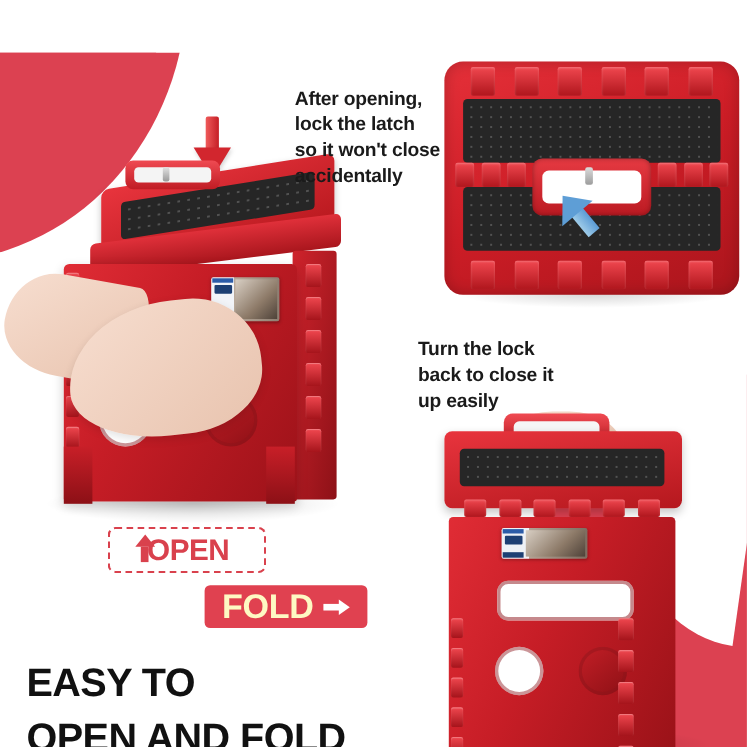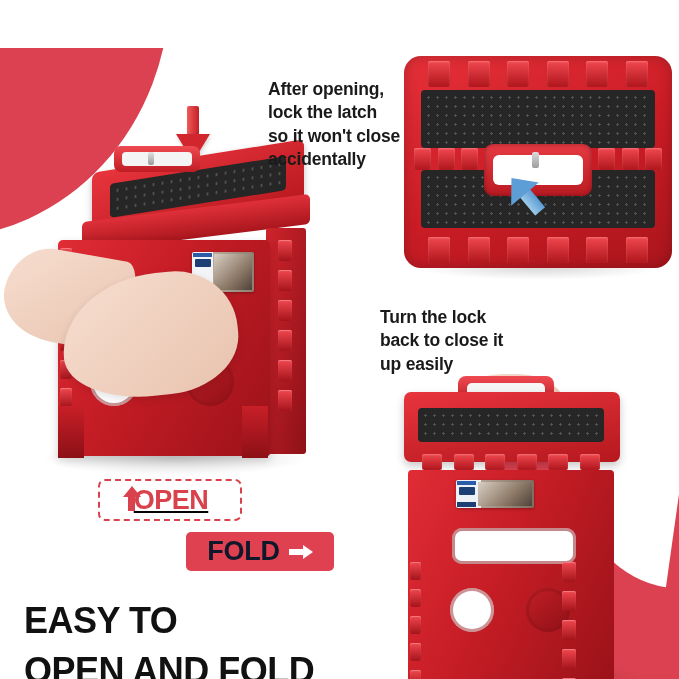--- a/index.html
+++ b/index.html
@@ -22,32 +22,32 @@
     letter-spacing:-0.2px;font-size:17.5px;white-space:pre-line;}
   .cap-topleft{left:268px;top:30px;width:142px;}
   .cap-mid{left:380px;top:258px;width:160px;}
 
   .headline{position:absolute;left:24px;top:548px;color:#111;font-weight:bold;
     font-size:36px;line-height:1.38;letter-spacing:-0.5px;white-space:pre-line;}
 
   
   .badge-open{position:absolute;left:98px;top:431px;width:140px;height:38px;
     border:2px dashed #d9414d;border-radius:7px;display:flex;align-items:center;
-    justify-content:center;gap:1px;text-decoration:underline;}
+    justify-content:center;gap:1px;}
   .badge-open .lbl{color:#d9414d;font-weight:bold;font-size:27px;letter-spacing:-0.5px;}
   .arrow-up{width:0;height:0;position:relative;margin-right:1px;}
   .arrow-up .head{position:absolute;left:-9px;top:-14px;width:0;height:0;
     border-left:9px solid transparent;border-right:9px solid transparent;
     border-bottom:11px solid #d9414d;}
   .arrow-up .shaft{position:absolute;left:-3.5px;top:-3px;width:7px;height:14px;background:#d9414d;}
 
   .badge-fold{position:absolute;left:186px;top:484px;width:148px;height:39px;
     background:#e04150;border-radius:5px;display:flex;align-items:center;
     justify-content:center;gap:9px;}
-  .badge-fold .lbl{color:#0f172a;font-weight:bold;font-size:27px;letter-spacing:-0.3px;}
+  .badge-fold .lbl{color:#fef9c3;font-weight:bold;font-size:31px;letter-spacing:-0.3px;}
   .arrow-right{position:relative;width:24px;height:14px;}
   .arrow-right .shaft{position:absolute;left:0;top:4px;width:15px;height:6px;background:#fff;}
   .arrow-right .head{position:absolute;right:0;top:0;width:0;height:0;
     border-top:7px solid transparent;border-bottom:7px solid transparent;border-left:10px solid #fff;}
 
   
   .arrow-down{position:absolute;left:176px;top:58px;width:34px;height:58px;}
   .arrow-down .shaft{position:absolute;left:11px;top:0;width:12px;height:32px;
     background:linear-gradient(90deg,#ef5a5a,#c51f26);border-radius:2px 2px 0 0;}
   .arrow-down .head{position:absolute;left:0;top:28px;width:0;height:0;

